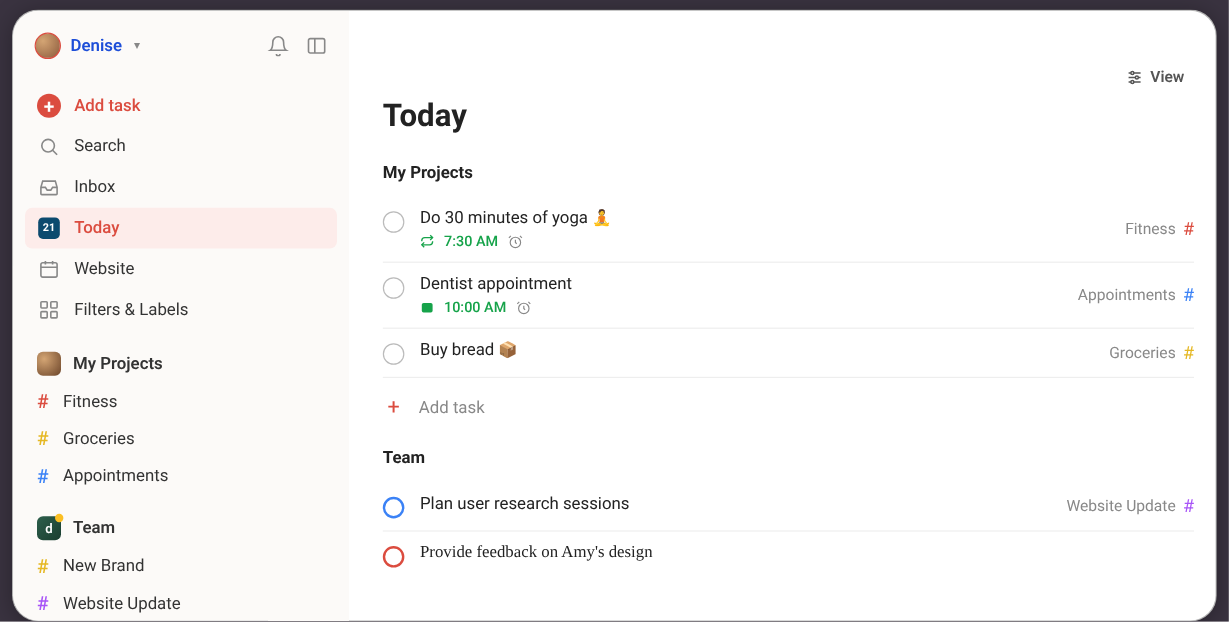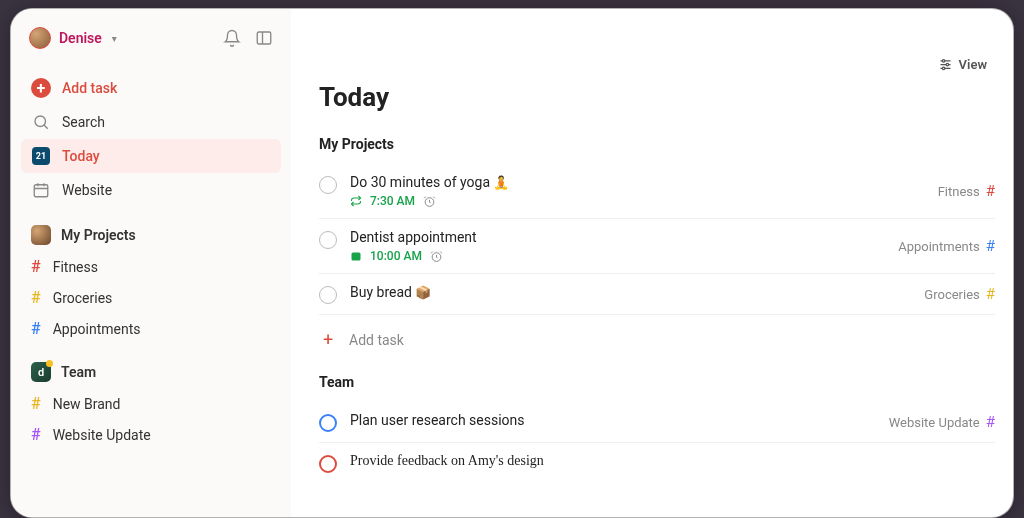--- a/index.html
+++ b/index.html
@@ -45,21 +45,21 @@
 .avatar {
   width: 22px;
   height: 22px;
   border-radius: 50%;
   background: radial-gradient(circle at 30% 30%, #d4a574, #8b5a3c);
   border: 1.5px solid #db4c3f;
 }
 .username {
   font-size: 14px;
   font-weight: 600;
-  color: #be185d;
+  color: #1d4ed8;
 }
 .chev { color: #888; font-size: 10px; margin-left: 2px; }
 .top-icons { display: flex; gap: 14px; align-items: center; }
 .icon-btn { width: 18px; height: 18px; color: #888; cursor: pointer; display:flex; align-items:center; justify-content:center; }
 .nav-list { margin-top: 10px; }
 .nav-item {
   display: flex;
   align-items: center;
   gap: 11px;
   padding: 7px 10px;
@@ -149,36 +149,56 @@
       </div>
       <div class="nav-item">
         <span class="nav-icon">
             <svg width="18" height="18" viewBox="0 0 24 24" fill="none" stroke="#888" stroke-width="1.8">
               <circle cx="11" cy="11" r="7"></circle>
               <line x1="21" y1="21" x2="16" y2="16"></line>
             </svg>
           </span>
         <span>Search</span>
       </div>
+      <div class="nav-item">
+        <span class="nav-icon">
+            <svg width="18" height="18" viewBox="0 0 24 24" fill="none" stroke="#888" stroke-width="1.8">
+              <path d="M3 12h5l2 3h4l2-3h5"></path>
+              <path d="M5 5h14l2 7v7a1 1 0 0 1-1 1H4a1 1 0 0 1-1-1v-7z"></path>
+            </svg>
+          </span>
+        <span>Inbox</span>
+      </div>
       <div class="nav-item active">
         <span class="nav-icon">
             <span class="cal-today">21</span>
           </span>
         <span>Today</span>
       </div>
       <div class="nav-item">
         <span class="nav-icon">
             <svg width="18" height="18" viewBox="0 0 24 24" fill="none" stroke="#888" stroke-width="1.8">
               <rect x="3" y="5" width="18" height="16" rx="2"></rect>
               <line x1="3" y1="10" x2="21" y2="10"></line>
               <line x1="8" y1="3" x2="8" y2="7"></line>
               <line x1="16" y1="3" x2="16" y2="7"></line>
             </svg>
           </span>
         <span>Website</span>
+      </div>
+      <div class="nav-item">
+        <span class="nav-icon">
+            <svg width="18" height="18" viewBox="0 0 24 24" fill="none" stroke="#888" stroke-width="1.8">
+              <rect x="3" y="3" width="7" height="7" rx="1"></rect>
+              <rect x="14" y="3" width="7" height="7" rx="1"></rect>
+              <rect x="3" y="14" width="7" height="7" rx="1"></rect>
+              <rect x="14" y="14" width="7" height="7" rx="1"></rect>
+            </svg>
+          </span>
+        <span>Filters &amp; Labels</span>
       </div>
     </div>
 
     <div class="section-header">
       <span class="proj-avatar"></span>
       <span>My Projects</span>
     </div>
     <div class="proj-item">
       <span class="hash red">#</span>
       <span>Fitness</span>

